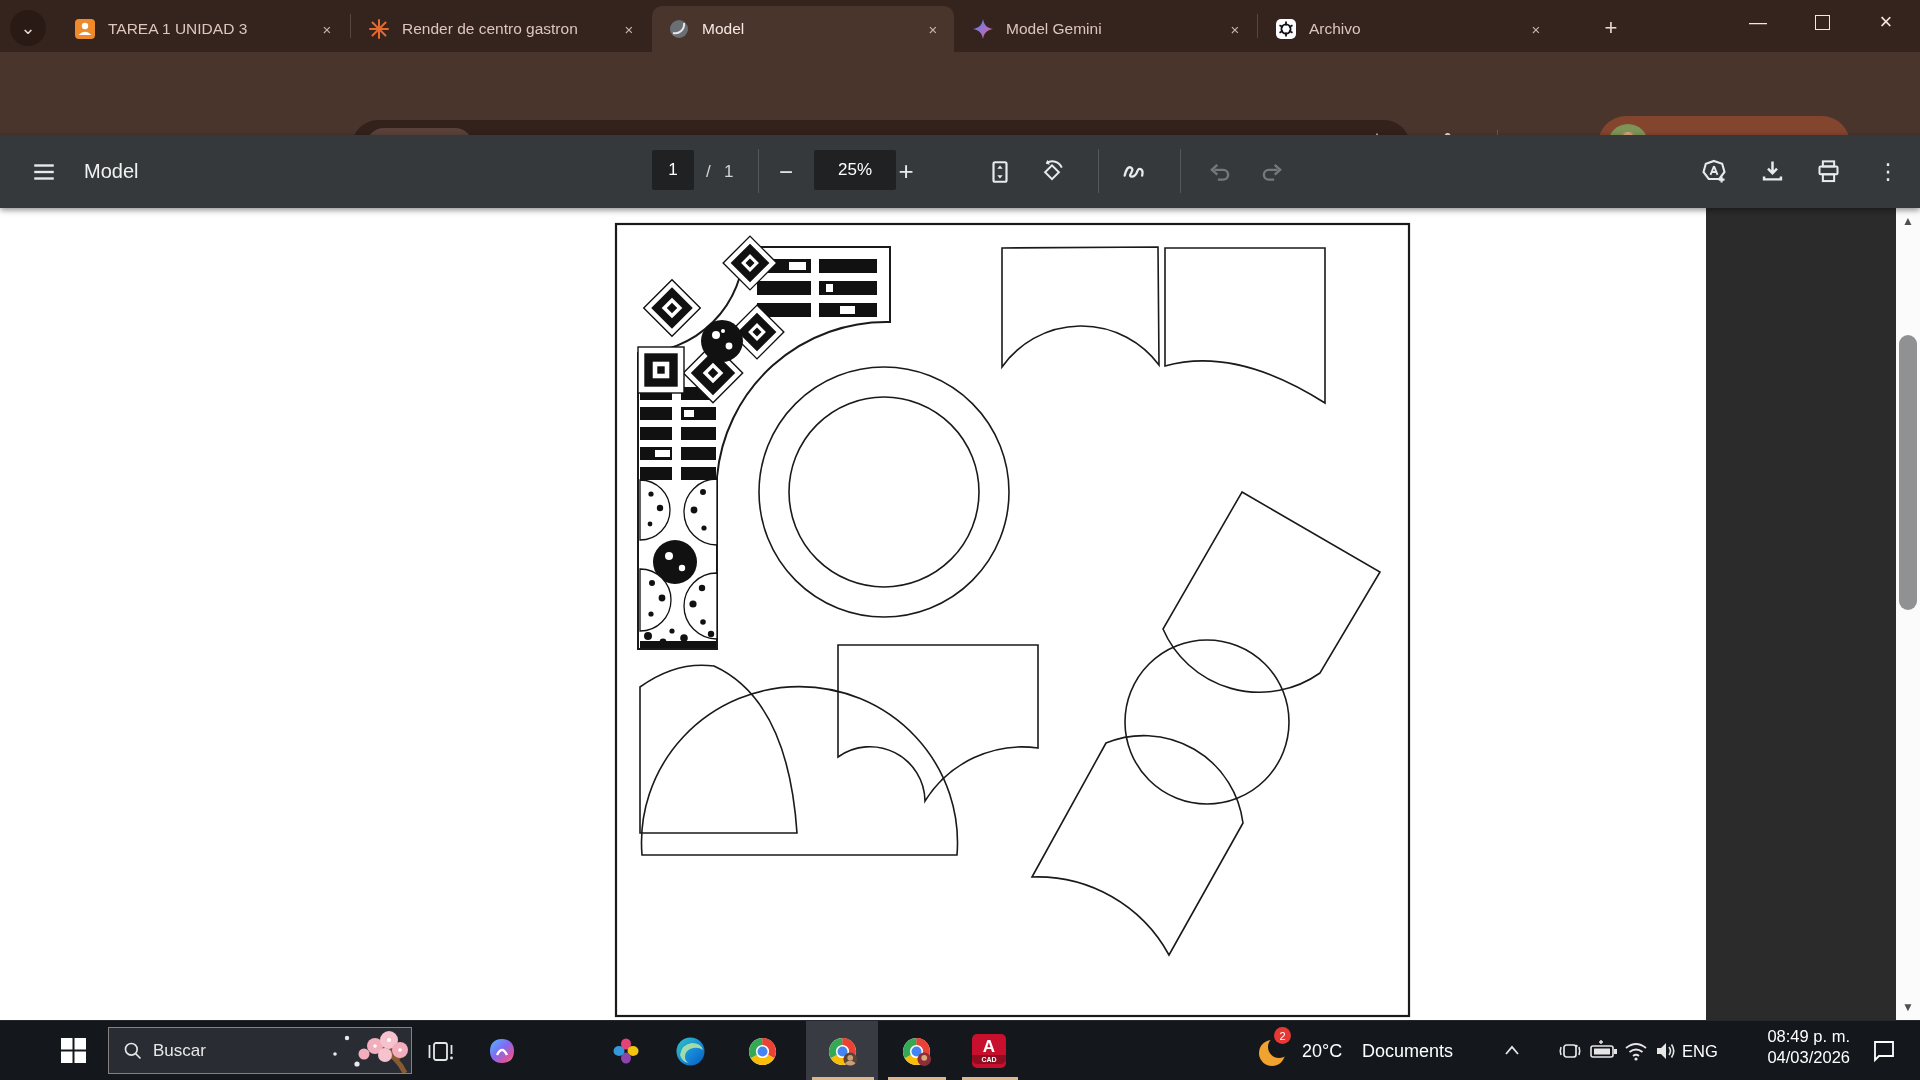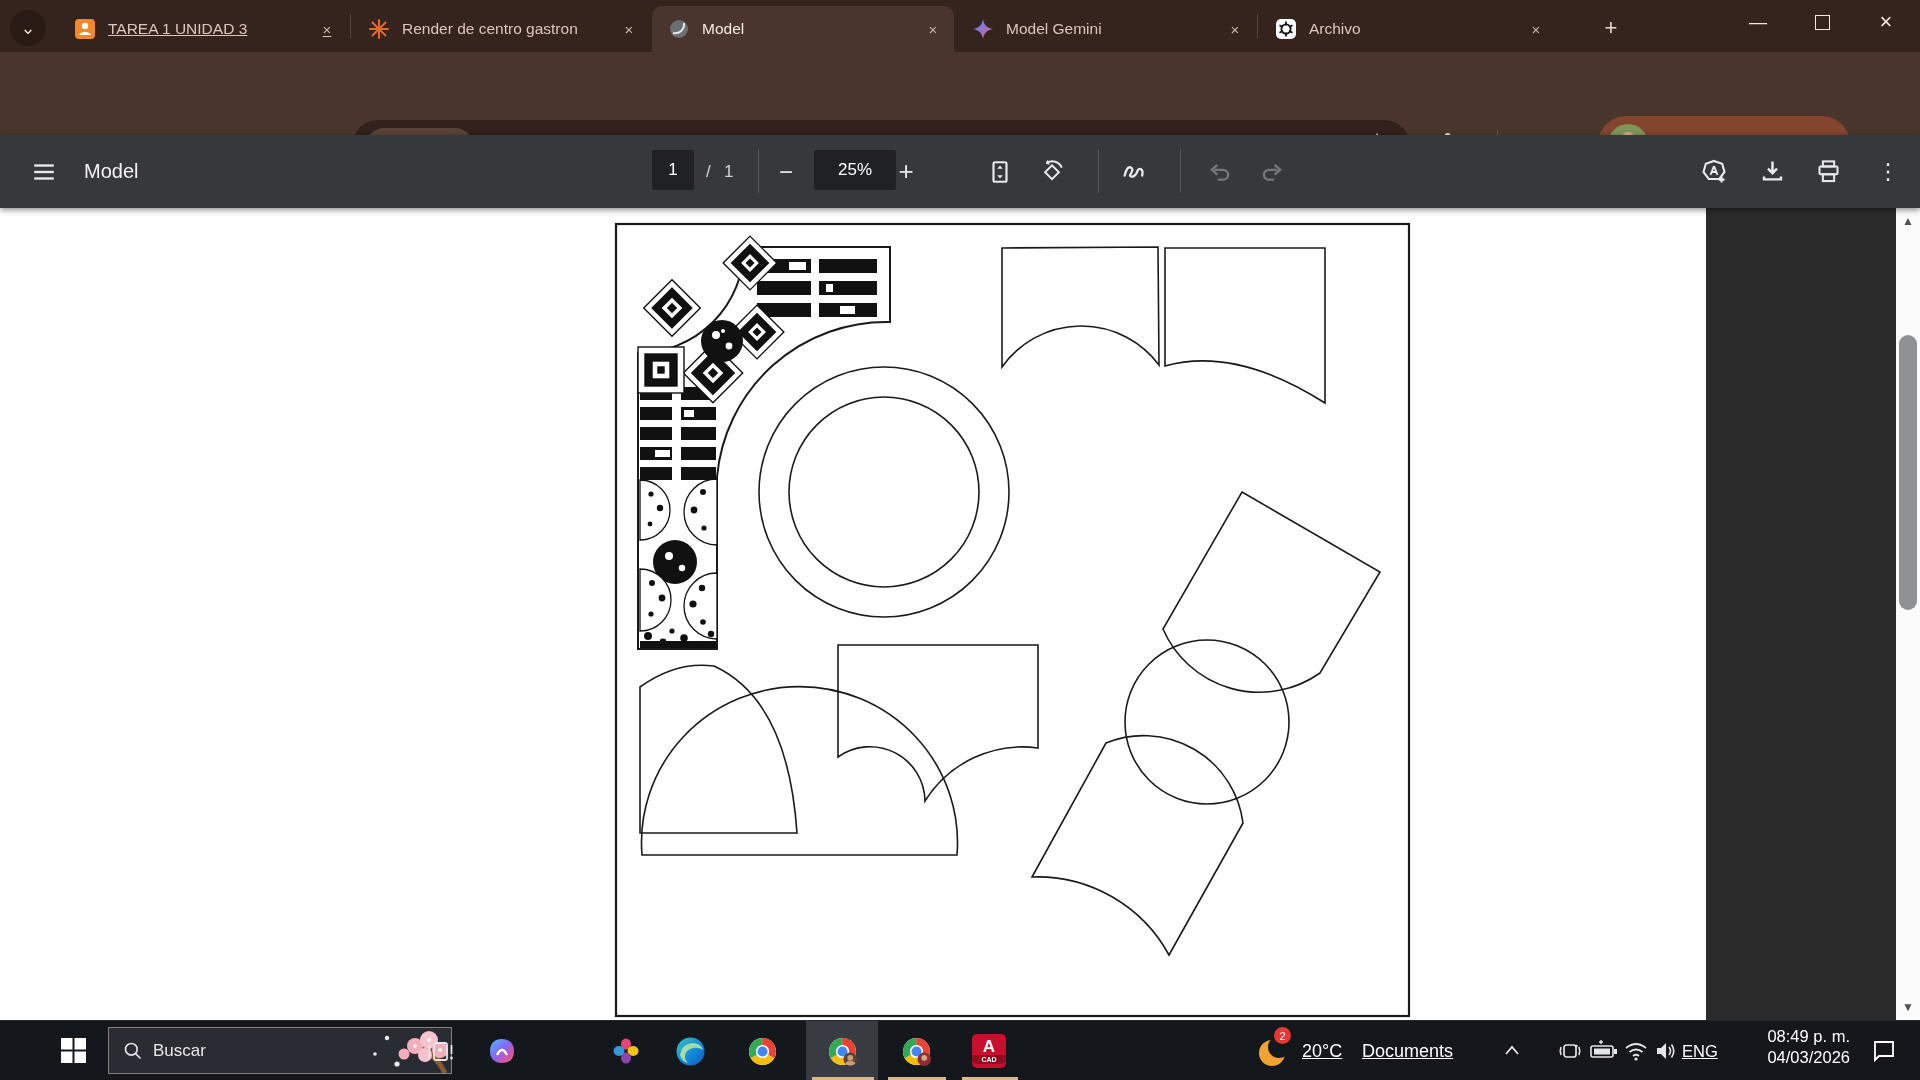--- a/index.html
+++ b/index.html
@@ -45,46 +45,46 @@
   .pico.dim{color:#76797c;}
   
   .paper{left:0;top:208px;width:1706px;height:812px;background:#ffffff;}
   .darkband{left:1706px;top:208px;width:190px;height:812px;background:#2b2b2b;}
   .vsb{left:1896px;top:208px;width:24px;height:812px;background:#fbfbfb;}
   .vsb .arrow{left:5px;width:14px;height:14px;color:#505050;font-size:12px;line-height:14px;text-align:center;}
   .vsb .thumb{left:3px;top:127px;width:18px;height:275px;background:#8f9193;border-radius:9px;}
   
   .taskbar{left:0;top:1020px;width:1920px;height:60px;background:#14171c;border-top:1px solid #23262c;
     box-sizing:border-box;z-index:5;}
-  .searchbox{left:108px;top:6px;width:344px;height:47px;background:#292d33;border:1px solid #85817d;
+  .searchbox{left:108px;top:6px;width:304px;height:47px;background:#292d33;border:1px solid #85817d;
     box-sizing:border-box;display:flex;align-items:center;overflow:hidden;}
   .searchbox .ph{color:#e8e8e8;font-size:17px;margin-left:10px;flex:1;}
   .tbicon{top:12px;width:36px;height:36px;display:flex;align-items:center;justify-content:center;}
   .apphl{left:806px;top:0;width:72px;height:60px;background:#383c42;}
   .underl{top:56px;height:4px;background:#dcb68c;}
-  .traytxt{color:#ffffff;font-size:18px;top:0;height:60px;display:flex;align-items:center;text-decoration:underline;}
+  .traytxt{color:#ffffff;font-size:18px;top:0;height:60px;display:flex;align-items:center;}
   .cadicon{width:34px;height:34px;background:#c8102e;border-radius:5px;color:#fff;
     display:flex;flex-direction:column;align-items:center;justify-content:center;line-height:1;}
   .cadicon .a{font-size:17px;font-weight:bold;}
   .cadicon .sub{font-size:7px;font-weight:bold;background:#8f0c21;width:100%;text-align:center;
     border-radius:0 0 5px 5px;padding:1px 0;}
   .clock{left:1724px;top:6px;width:126px;height:48px;color:#fff;font-size:16.5px;text-align:right;
     display:flex;flex-direction:column;justify-content:flex-start;gap:2px;}
   .badge{position:absolute;left:20px;top:-4px;width:17px;height:17px;border-radius:50%;background:#e53935;
     color:#fff;font-size:11px;display:flex;align-items:center;justify-content:center;}
 </style>
 </head>
 <body>
 
 <div id="screen">
 
   <div class="abs tabstrip">
     <div class="abs tabsearch">⌄</div>
 
-    <div class="abs tab" style="left:58px;width:290px;text-decoration:underline;">
+    <div class="abs tab" style="left:58px;width:290px;">
       <svg class="fav" viewBox="0 0 22 22">
         <rect x="1" y="1" width="20" height="20" rx="4" fill="#ef8a2a"></rect>
         <circle cx="11" cy="8" r="3.2" fill="#fff"></circle>
         <path d="M4.5 17 Q11 10.5 17.5 17 Z" fill="#fff"></path>
       </svg>
       <span class="title">TAREA 1 UNIDAD 3</span>
       <span class="close">×</span>
     </div>
     <div class="abs tabdiv" style="left:350px;"></div>
 

